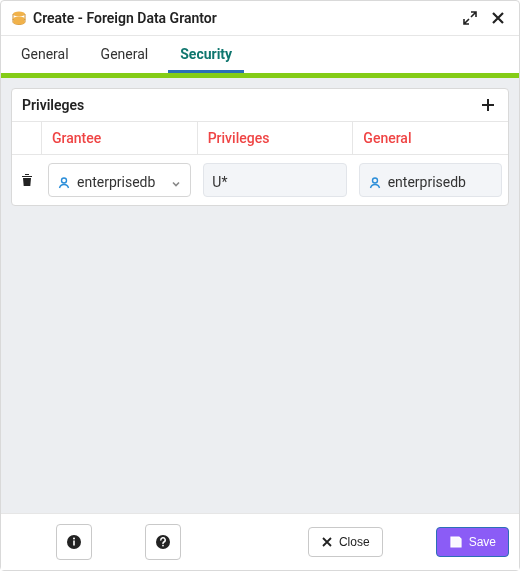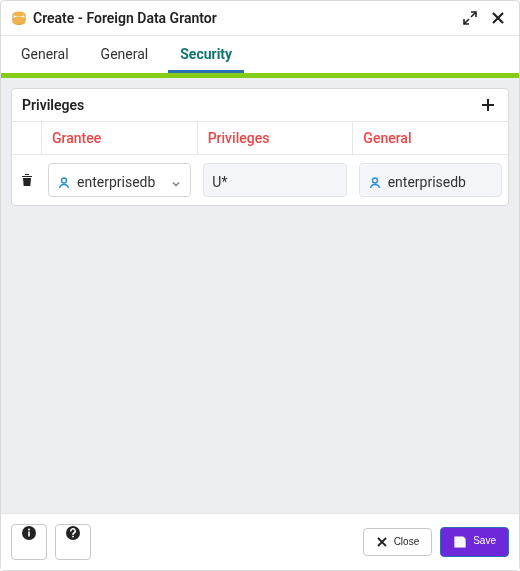--- a/index.html
+++ b/index.html
@@ -121,38 +121,39 @@
       display: flex;
       align-items: center;
       gap: 8px;
       padding: 10px;
       border-top: 1px solid #e6e6e6;
       background: #fff;
     }
     .footer .spacer { flex: 1; }
     .footer .btn {
       display: inline-flex;
-      align-items: flex-start;
+      align-items: center;
       gap: 6px;
       border: 1px solid #c9c9c9;
       background: #fff;
       border-radius: 4px;
       padding: 7px 12px;
-      font-size: 10px;
+      font-size: 12px;
       cursor: pointer;
       color: #222;
+      margin-left: 45px;
     }
     .footer .btn.icon-only {
       width: 36px;
       height: 36px;
       padding: 0;
       justify-content: center;
     }
     .footer .btn.primary {
-      background: #6d28d9;
+      background: #8b5cf6;
       border-color: #2b6fb6;
       color: #fff;
     }
     svg { display: block; }
   </style>
 </head>
 <body>
 
 <div class="dialog">
 

